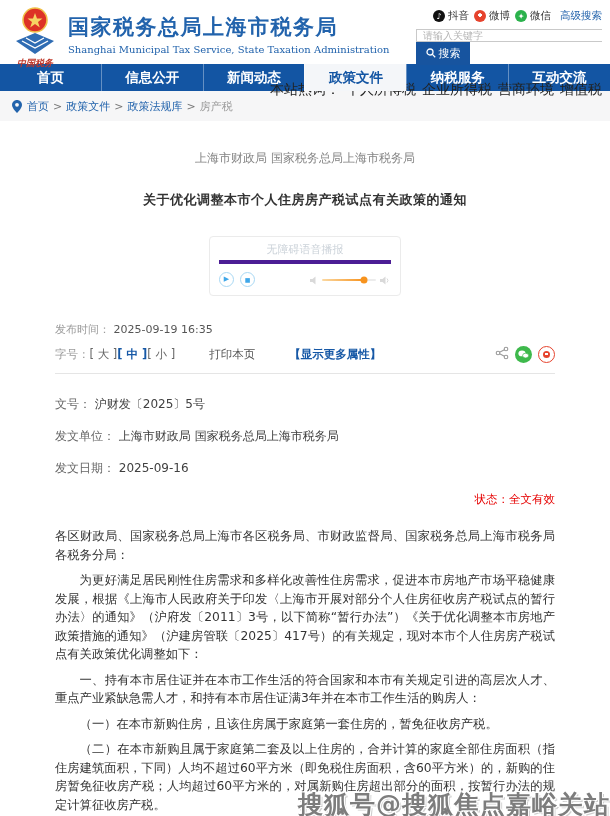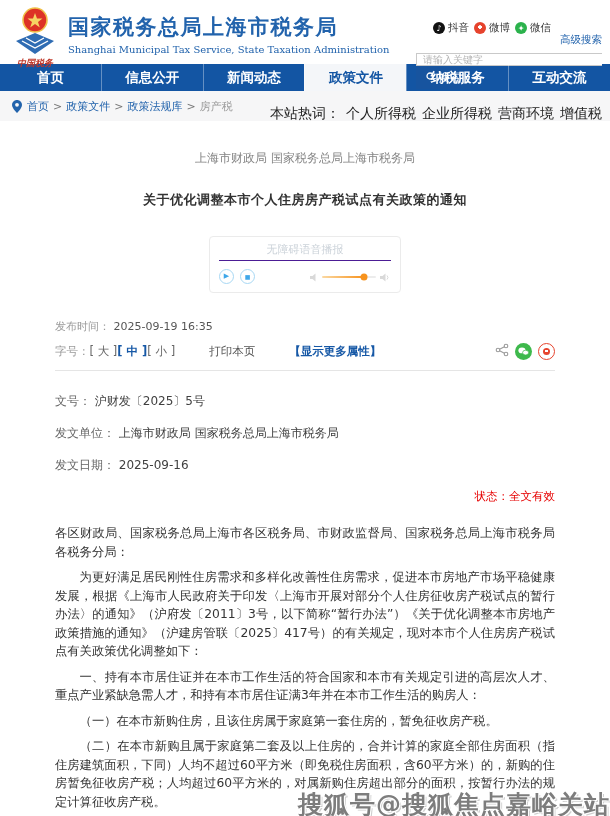--- a/index.html
+++ b/index.html
@@ -12,21 +12,21 @@
   .brand { display:flex; align-items:flex-start; cursor:pointer; }
   .emblem-wrap { width:50px; text-align:center; }
   .emblem-caption { color:#c0392b; font-size:9px; font-weight:bold; font-style:italic; margin-top:-2px; }
   .brand-text { margin-left:8px; padding-top:6px; }
   .site-title { color:#2263ac; font-size:21px; font-weight:bold; letter-spacing:1.5px; }
   .site-sub { color:#2263ac; font-size:10px; font-family:"DejaVu Serif","Liberation Serif",serif; margin-top:3px; }
 
   .header-right { width:186px; padding-top:2px; }
   .top-links { display:flex; align-items:center; justify-content:flex-end; gap:5px; font-size:10.5px; color:#333; }
   .top-link { display:flex; align-items:center; gap:3px; cursor:pointer; }
-  .adv-search { color:#2263ac; margin-left:4px; cursor:pointer;margin-top:24px; }
+  .adv-search { color:#2263ac; margin-left:4px; cursor:pointer; }
   .circle-ic { width:12px; height:12px; border-radius:50%; display:inline-flex; align-items:center; justify-content:center; }
   .ic-douyin { background:#111; color:#fff; font-size:8px; }
   .ic-weibo  { background:radial-gradient(circle at 50% 42%, #fff 0 1.6px, #e6432d 1.7px); }
   .ic-wechat { background:#2bb24c; color:#fff; font-size:8px; }
 
   .search-row { display:flex; margin-top:6px;flex-direction:column; }
   .search-input { flex:1; height:23px; border:1px solid #c9c9c9; border-right:none; font-size:10px; padding:0 6px; color:#333; outline:none; }
   .search-input::placeholder { color:#b5b5b5; }
   .search-btn { width:54px; height:23px; background:#17549f; color:#fff; border:none; font-size:11px;
                 display:flex; align-items:center; justify-content:center; gap:3px; cursor:pointer; }
@@ -47,21 +47,21 @@
   .crumb-sep { color:#777; margin:0 4px; }
   .crumb-last { color:#999; }
   .pin { margin-right:5px; display:flex; }
 
   
   .article { padding:0 55px; position:relative; }
   .org-line { text-align:center; color:#848484; font-size:12px; margin-top:29px; }
   .doc-title { text-align:center; color:#333; font-size:13px; font-weight:bold; margin-top:24px; letter-spacing:.5px; }
 
   .audio-box { width:192px; margin:27px auto 0; border:1px solid #ebebeb; border-radius:4px; padding:5px 9px 6px; }
-  .audio-title { text-align:center; color:#cbd2d9; font-size:11px; border-bottom:1px solid #4c1d95; padding-bottom:3px; }
+  .audio-title { text-align:center; color:#cbd2d9; font-size:11px; border-bottom:4px solid #4c1d95; padding-bottom:3px; }
   .audio-controls { display:flex; align-items:center; margin-top:6px; }
   .round-btn { width:15px; height:15px; border-radius:50%; border:1px solid #a8d8f4; color:#3fa7e9;
                display:inline-flex; align-items:center; justify-content:center; cursor:pointer; background:#fff; margin-right:6px; }
   .round-btn .tri { font-size:7px; line-height:1; }
   .round-btn .sq  { font-size:6px; line-height:1; }
   .vol-group { margin-left:auto; display:flex; align-items:center; gap:4px; }
   .vol-track { width:54px; height:2px; border-radius:2px; position:relative;
                background:linear-gradient(90deg,#fbd9a3 0%,#f7931e 78%, #ececec 78%); cursor:pointer; }
   .vol-dot { position:absolute; left:78%; top:50%; transform:translate(-50%,-50%); width:7px; height:7px; border-radius:50%; background:#f7931e; }
 

